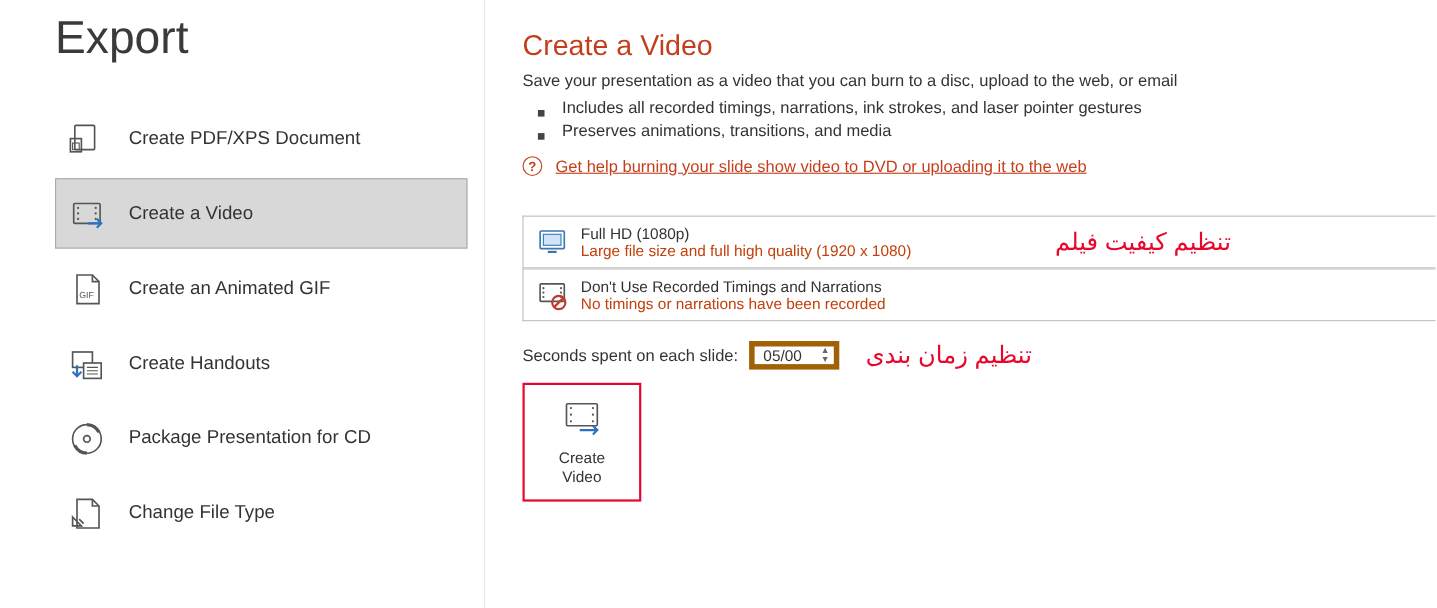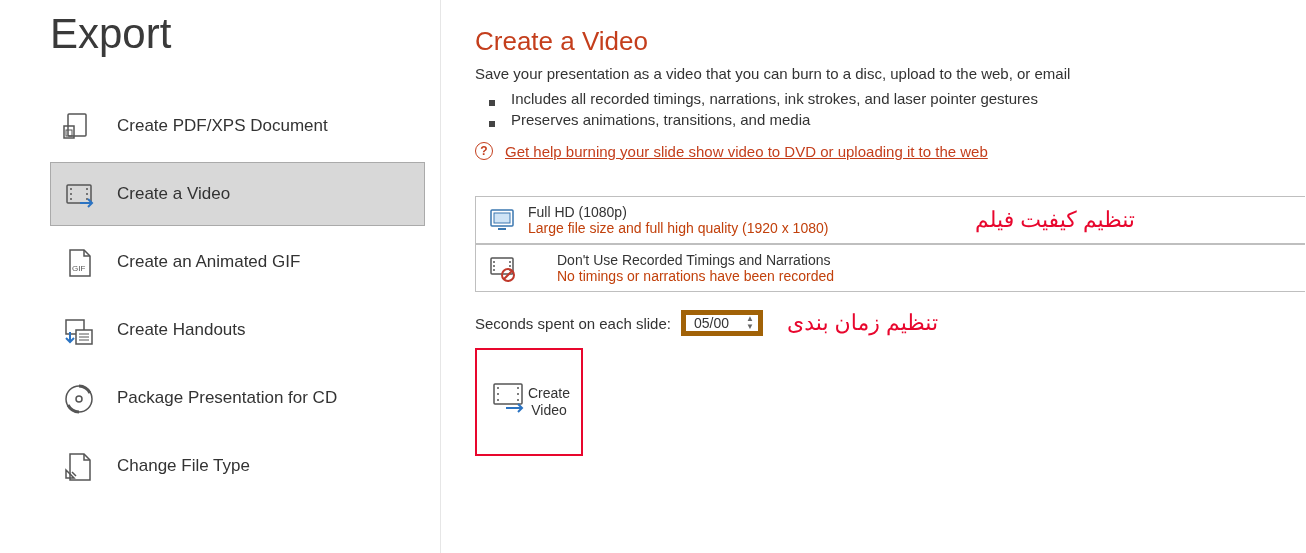--- a/index.html
+++ b/index.html
@@ -110,36 +110,36 @@
     align-items: center;
     border: 1px solid #bfbfbf;
     border-right: none;
     height: 48px;
     margin-top: 36px;
     width: 830px;
     position: relative;
     background: #fff;
     cursor: pointer;
   }
-  .dd-box + .dd-box { margin-top: 0; border-top: none; gap: 29px; }
+  .dd-box + .dd-box { margin-top: 0; border-top: none; }
   .dd-iconwrap {
     width: 52px;
     display: flex;
     align-items: center;
     justify-content: center;
   }
   .dd-texts { display: flex; flex-direction: column; justify-content: center; }
   .dd-title { font-size: 14px; color: #333; }
   .dd-sub { font-size: 14px; color: #c2410c; }
   .dd-callout {
     color: #e8062d;
     font-size: 22px;
     font-family: Tahoma, "Segoe UI", sans-serif;
     position: absolute;
-    right: 170px;
+    right: 186px;
     direction: rtl;
   }
 
   .seconds-row {
     display: flex;
     align-items: center;
     margin-top: 18px;
     position: relative;
     width: 830px;
   }
@@ -171,21 +171,21 @@
     margin-left: 24px;
     direction: rtl;
   }
 
   .create-btn {
     width: 108px;
     height: 108px;
     border: 2px solid #e8062d;
     margin-top: 12px;
     display: flex;
-    flex-direction: row;
+    flex-direction: column;
     align-items: center;
     justify-content: center;
     cursor: pointer;
     background: #fff;
   }
   .create-btn-ico { margin-bottom: 6px; }
   .create-btn-label {
     font-size: 14px;
     color: #333;
     text-align: center;

